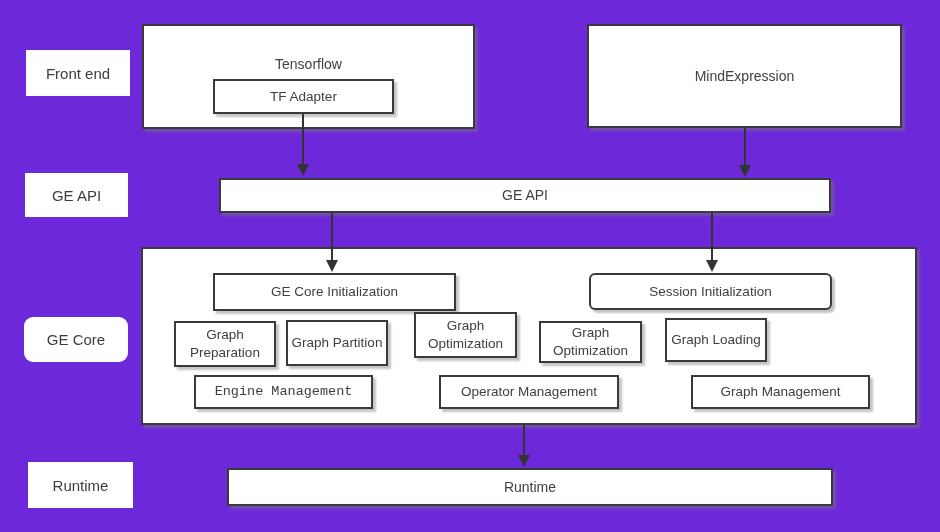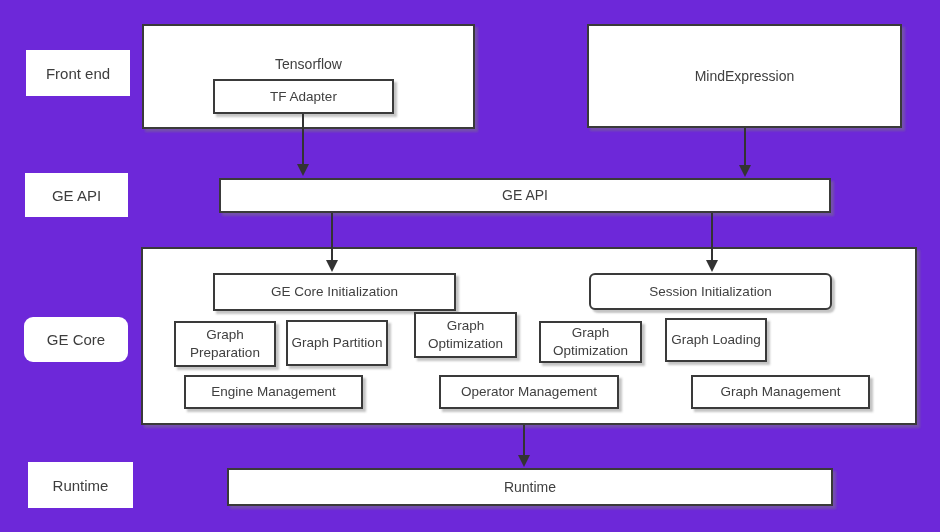--- a/index.html
+++ b/index.html
@@ -40,21 +40,21 @@
   
   .gecorebox    { left:141px; top:247px; width:776px; height:178px; }
   .gecoreinit   { left:213px; top:273px; width:243px; height:38px; }
   .sessioninit  { left:589px; top:273px; width:243px; height:37px;border-radius:6px; }
   .gprep        { left:174px; top:321px; width:102px; height:46px; }
   .gpart        { left:286px; top:320px; width:102px; height:46px; }
   .gopt         { left:414px; top:312px; width:103px; height:46px; }
   .gcomp        { left:539px; top:321px; width:103px; height:42px; }
   .gload        { left:665px; top:318px; width:102px; height:44px; }
   .gexec        { left:790px; top:316px; width:101px; height:44px; }
-  .engmgmt      { left:184px; top:375px; width:179px; height:34px; }
+  .engmgmt      { left:194px; top:375px; width:179px; height:34px;font-family:Liberation Mono, monospace; }
   .opmgmt       { left:439px; top:375px; width:180px; height:34px; }
   .graphmgmt    { left:691px; top:375px; width:179px; height:34px; }
   
   .lbl-frontend { left:26px; top:50px;  width:104px; height:46px; }
   .lbl-geapi    { left:25px; top:173px; width:103px; height:44px; }
   .lbl-gecore   { left:24px; top:317px; width:104px; height:45px;border-radius:9px; }
   .lbl-runtime  { left:28px; top:462px; width:105px; height:46px; }
   
   .arrow { position:absolute; width:12px; z-index:5; }
   .arrow .shaft {

